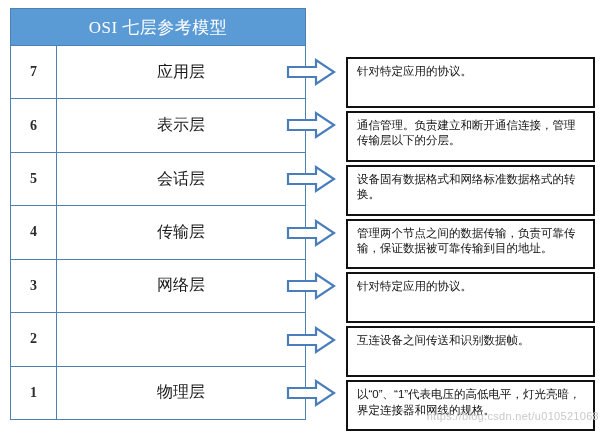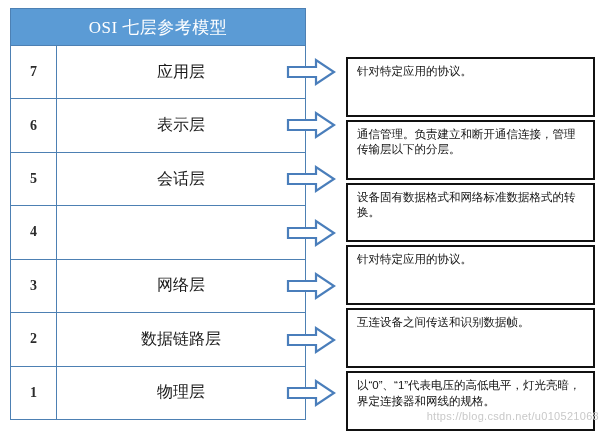--- a/index.html
+++ b/index.html
@@ -171,30 +171,30 @@
         <div class="layer-name">表示层</div>
       </div>
 
       <div class="layer-row">
         <div class="layer-num">5</div>
         <div class="layer-name">会话层</div>
       </div>
 
       <div class="layer-row">
         <div class="layer-num">4</div>
+        <div class="layer-name">传输层</div>
       </div>
 
       <div class="layer-row">
         <div class="layer-num">3</div>
         <div class="layer-name">网络层</div>
       </div>
 
       <div class="layer-row">
         <div class="layer-num">2</div>
-        <div class="layer-name">数据链路层</div>
       </div>
 
       <div class="layer-row">
         <div class="layer-num">1</div>
         <div class="layer-name">物理层</div>
       </div>
 
     </div>
   </div>
 
@@ -247,20 +247,21 @@
           <polygon points="2,10 30,10 30,3 48,15 30,27 30,20 2,20" fill="#ffffff" stroke="#4a7ebb" stroke-width="2.2" stroke-linejoin="miter"></polygon>
         </svg>
       </span>
     </div>
   </div>
 
   <div class="desc-col">
     <div class="desc-box">针对特定应用的协议。</div>
     <div class="desc-box">通信管理。负责建立和断开通信连接，管理传输层以下的分层。</div>
     <div class="desc-box">设备固有数据格式和网络标准数据格式的转换。</div>
+    <div class="desc-box">管理两个节点之间的数据传输，负责可靠传输，保证数据被可靠传输到目的地址。</div>
     <div class="desc-box">针对特定应用的协议。</div>
     <div class="desc-box">互连设备之间传送和识别数据帧。</div>
     <div class="desc-box">以“0”、“1”代表电压的高低电平，灯光亮暗，界定连接器和网线的规格。</div>
   </div>
 
   <div id="watermark">https://blog.csdn.net/u010521068</div>
 
 </div>
 
 </body></html>

